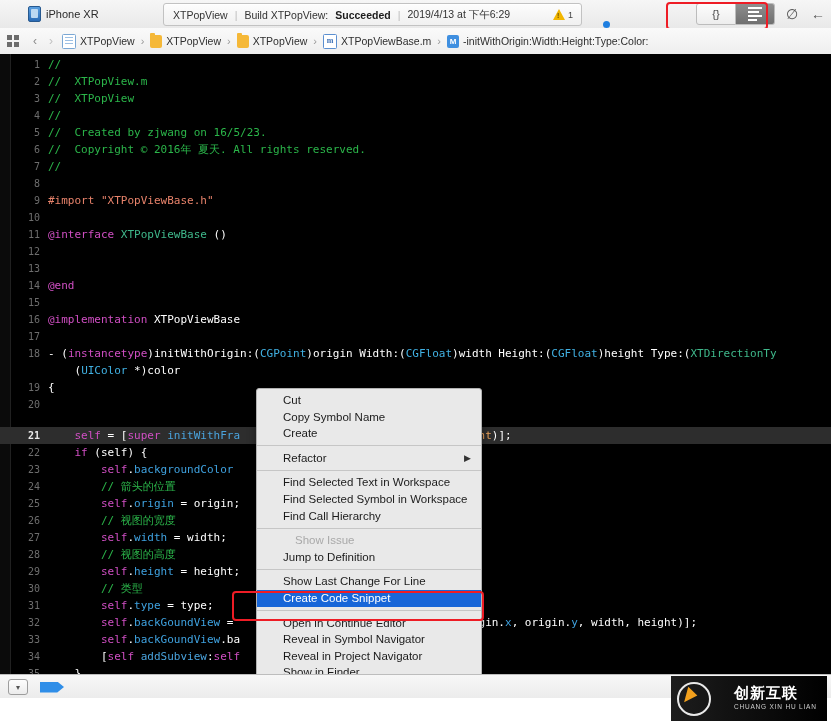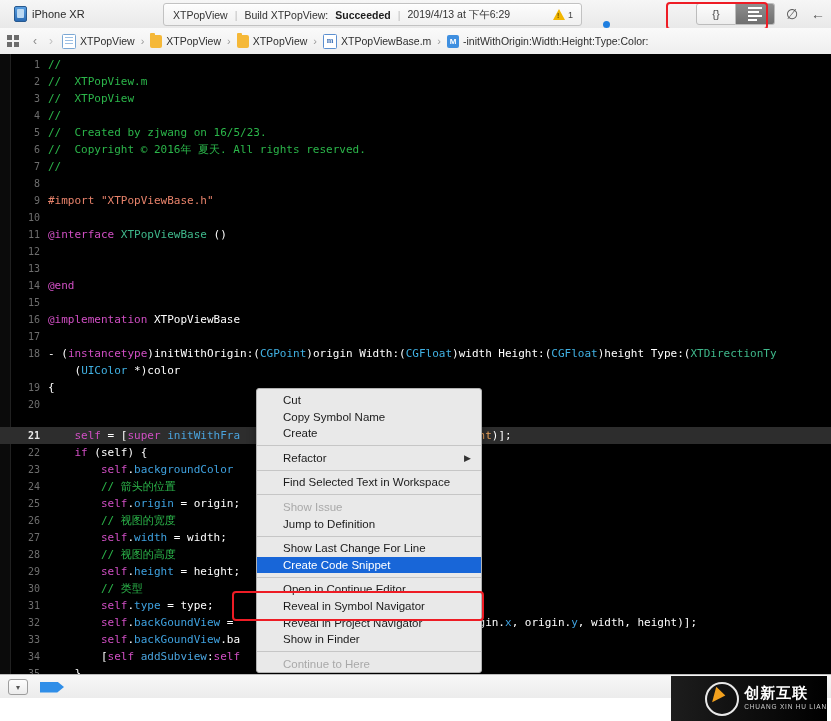--- a/index.html
+++ b/index.html
@@ -11,21 +11,21 @@
   }
   #app{position:relative;width:831px;height:721px;overflow:hidden;background:#fff;}
 
   
   .toolbar{
     position:absolute;left:0;top:0;width:831px;height:28px;
     background:linear-gradient(#f6f6f6,#e9e9e9);
     border-bottom:1px solid #b9b9b9;
     display:flex;align-items:center;
   }
-  .tb-left{display:flex;align-items:flex-start;padding-left:10px;width:300px;}
+  .tb-left{display:flex;align-items:flex-start;padding-left:24px;width:300px;}
   .dev-chip{
     display:flex;align-items:center;gap:5px;
     font-size:11px;color:#2a2a2a;padding:2px 8px 2px 4px;border-radius:3px;
   }
   .dev-icon{
     width:11px;height:14px;border-radius:2px;
     background:linear-gradient(#5a9fe0,#2a6bb5);
     border:1px solid #27598f;
     position:relative;
   }
@@ -158,21 +158,21 @@
     border-radius:3px;
     box-shadow:0 3px 9px rgba(0,0,0,.38);
     font-size:11.5px;color:#1b1b1b;
     padding:3px 0 0 0;
     overflow:hidden;
   }
   .mi{
     height:16.6px;line-height:16.6px;padding:0 4px 0 26px;
     white-space:nowrap;position:relative;
   }
-  .mi.dim{color:#a9a9a9;}
+  .mi.dim{color:#a9a9a9;margin-left:12px;}
   .mi.sel{background:#1866d8;color:#fff;}
   .mi .sub{
     position:absolute;right:10px;top:0;line-height:16.6px;font-size:9px;color:#333;
   }
   .msep{height:1px;background:#c6c6c6;margin:3.5px 0;}
 
   
   .bottombar{
     position:absolute;left:0;top:674px;width:831px;height:24px;
     background:linear-gradient(#f7f7f7,#ebebeb);
@@ -190,23 +190,22 @@
     clip-path:polygon(0 0,72% 0,100% 50%,72% 100%,0 100%);
   }
   .footer{
     position:absolute;left:0;top:698px;width:831px;height:23px;background:#ffffff;
   }
 
   
   .wm{
     position:absolute;right:4px;top:676px;width:150px;height:45px;
     background:linear-gradient(90deg,#1d1d1d 0%,#111 40%,#000 100%);
-    display:flex;align-items:center;gap:5px;padding-left:6px;
+    display:flex;align-items:center;gap:23px;padding-left:6px;
     overflow:hidden;
-    justify-content:flex-end;
   }
   .wm-logo{
     width:30px;height:30px;border-radius:50%;
     border:2px solid #e9e9e9;position:relative;flex:0 0 auto;
   }
   .wm-logo::after{
     content:"";position:absolute;left:7px;top:4px;width:0;height:0;
     border-left:11px solid #f2a01d;border-top:6px solid transparent;border-bottom:10px solid transparent;
     transform:rotate(15deg);
   }
@@ -311,20 +310,22 @@
   </div>
 
   <div class="ctxmenu" id="ctxmenu">
       <div class="mi">Cut</div>
       <div class="mi">Copy Symbol Name</div>
       <div class="mi">Create</div>
       <div class="msep"></div>
       <div class="mi">Refactor<span class="sub">▶</span></div>
       <div class="msep"></div>
       <div class="mi">Find Selected Text in Workspace</div>
+      <div class="mi">Find Selected Symbol in Workspace</div>
+      <div class="mi">Find Call Hierarchy</div>
       <div class="msep"></div>
       <div class="mi dim">Show Issue</div>
       <div class="mi">Jump to Definition</div>
       <div class="msep"></div>
       <div class="mi">Show Last Change For Line</div>
       <div class="mi sel">Create Code Snippet</div>
       <div class="msep"></div>
       <div class="mi">Open in Continue Editor</div>
       <div class="mi">Reveal in Symbol Navigator</div>
       <div class="mi">Reveal in Project Navigator</div>

